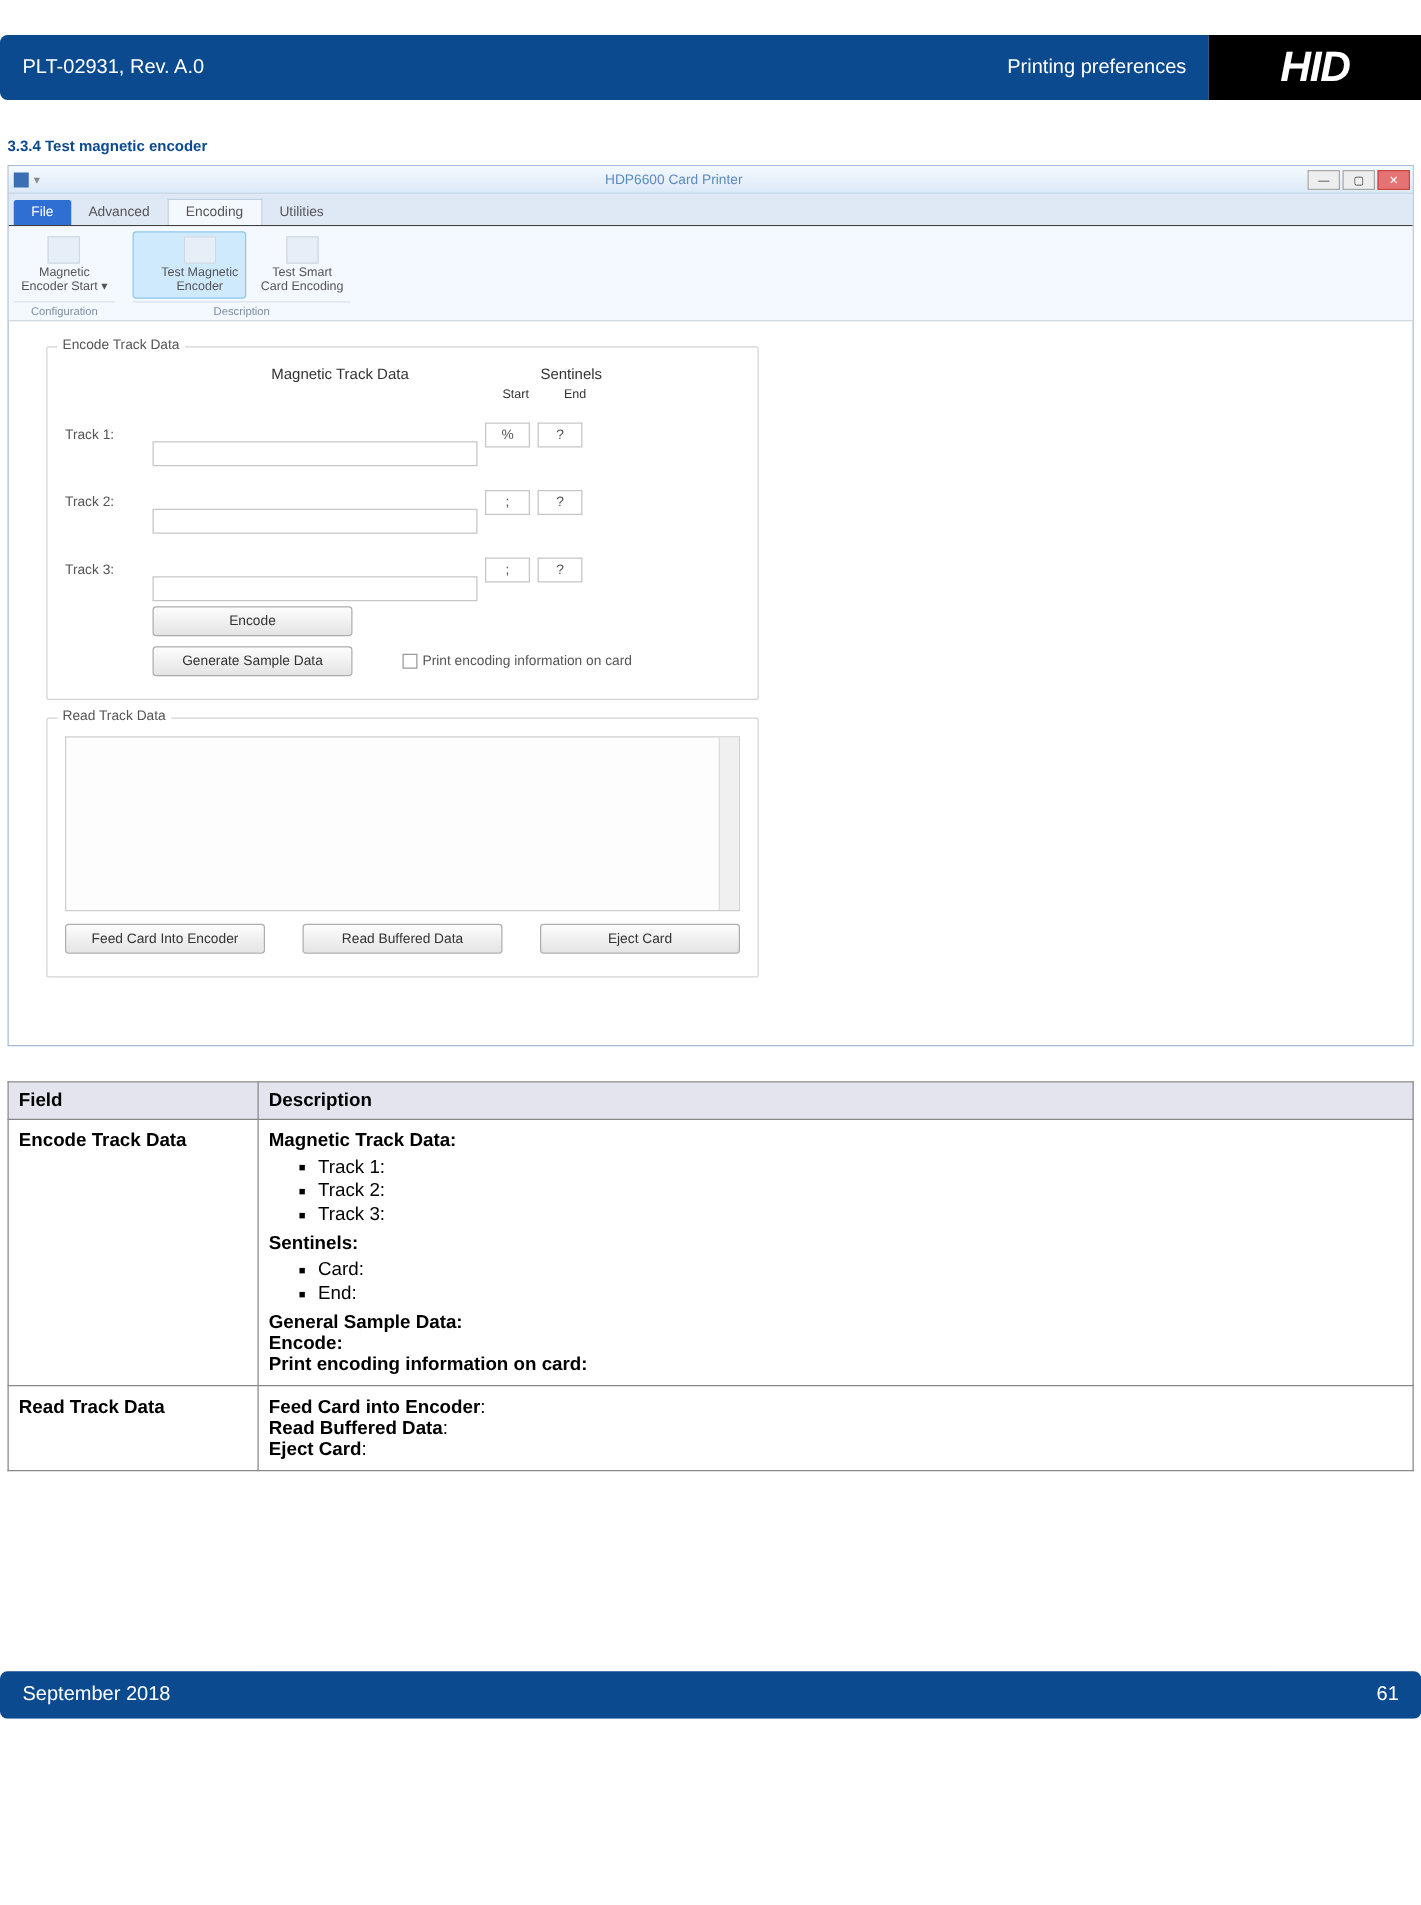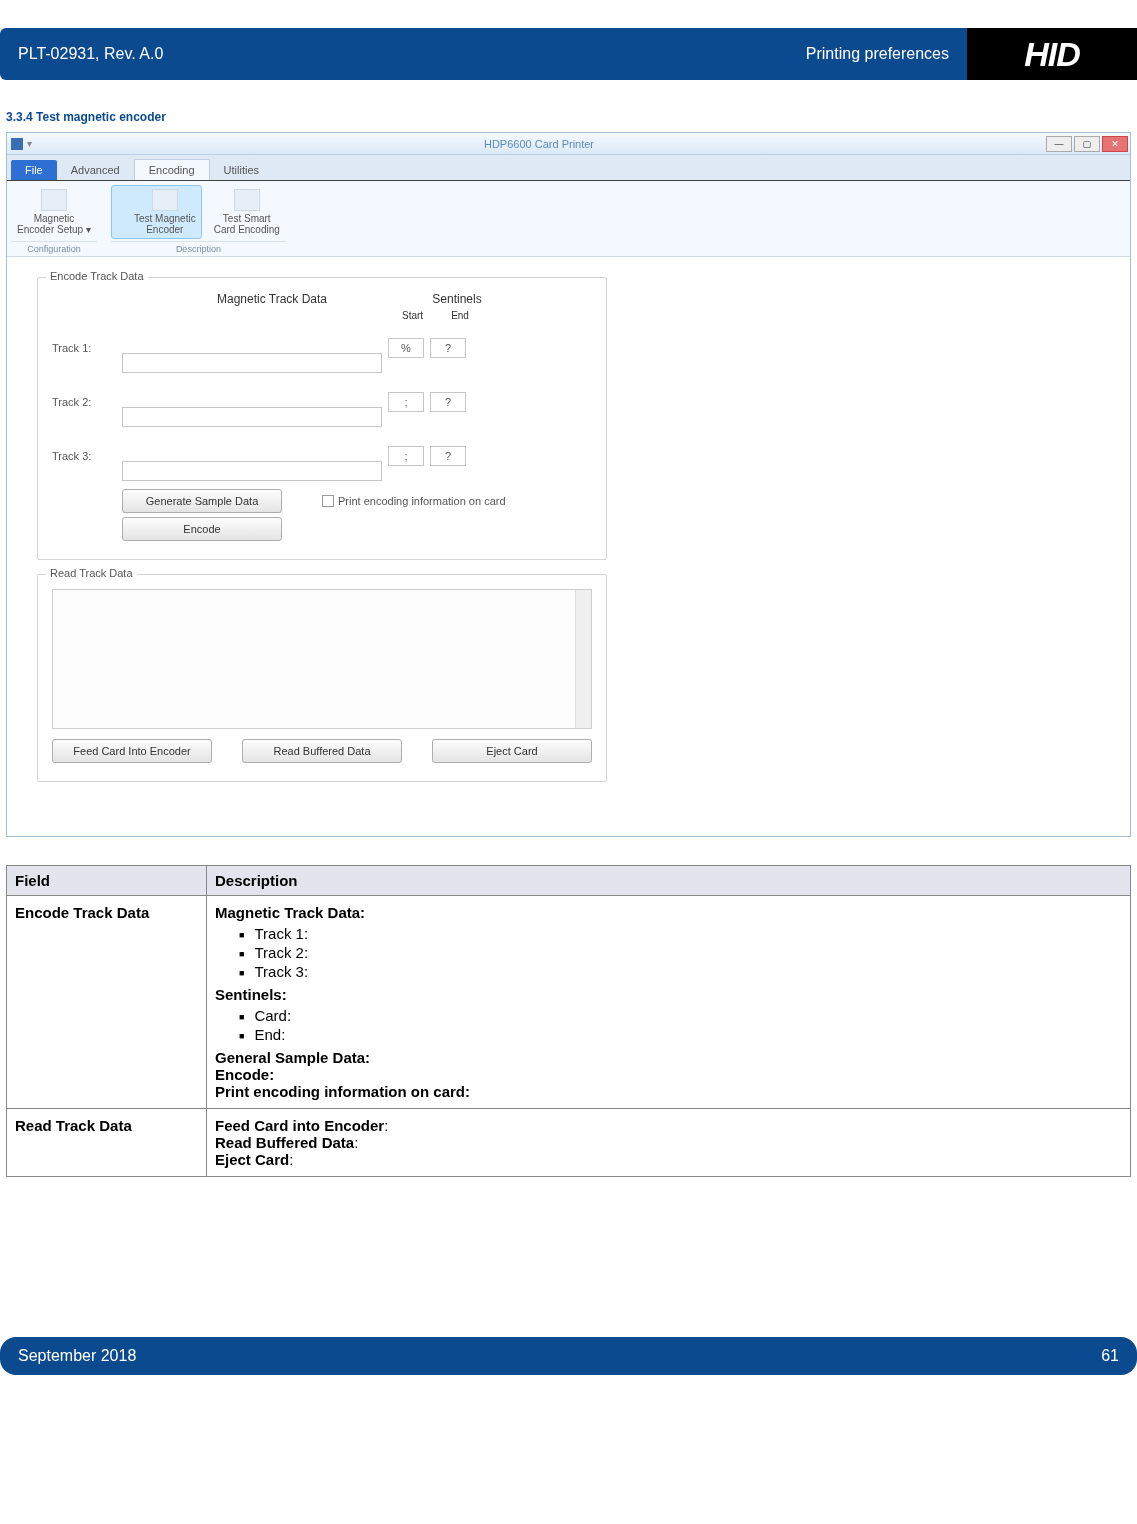--- a/index.html
+++ b/index.html
@@ -116,21 +116,21 @@
   table.desc{width:100%;border-collapse:collapse;font-size:15px;}
   table.desc th{background:#e3e4ee;text-align:left;font-weight:700;padding:6px 8px;border:1px solid #888;}
   table.desc td{border:1px solid #888;padding:8px 8px;vertical-align:top;}
   table.desc td.f{width:200px;font-weight:700;}
   table.desc ul{list-style:none;padding-left:24px;margin:4px 0 6px 0;}
   table.desc ul li::before{content:"■";font-size:9px;margin-right:10px;display:inline-block;vertical-align:middle;}
   table.desc ul li{margin:2px 0;}
   table.desc .sub{font-weight:700;}
   
   .page-footer{margin-top:160px;}
-  .footer-bar{background:#0b4a8f;border-radius:16px;color:#fff;display:flex;justify-content:space-between;align-items:center;padding:10px 18px;font-size:16px;}
+  .footer-bar{background:#0b4a8f;border-radius:6px;color:#fff;display:flex;justify-content:space-between;align-items:center;padding:10px 18px;font-size:16px;}
 </style>
 </head>
 <body>
 
 <div class="page-header">
   <div class="header-bar">
     <span>PLT-02931, Rev. A.0</span>
     <span>Printing preferences</span>
   </div>
   <div class="header-logo">
@@ -158,21 +158,21 @@
       <div class="tab">Advanced</div>
       <div class="tab active">Encoding</div>
       <div class="tab">Utilities</div>
     </div>
     <div class="ribbon">
       <div class="rgrp">
         <div class="rgrp-items">
           <div class="ritem">
             <div class="ic"></div>
             <span style="white-space:pre-line;">Magnetic
-Encoder Setup ▾</span>
+Encoder Start ▾</span>
           </div>
         </div>
         <div class="rgrp-label">Configuration</div>
       </div>
       <div class="rgrp">
         <div class="rgrp-items">
           <div class="ritem sel">
             <div class="ic"></div>
             <span style="white-space:pre-line;">Test Magnetic
 Encoder</span>
@@ -209,29 +209,29 @@
           <div class="tin main"></div>
           <div class="tin sm">;</div>
           <div class="tin sm">?</div>
         </div>
         <div class="trow">
           <div class="lbl">Track 3:</div>
           <div class="tin main"></div>
           <div class="tin sm">;</div>
           <div class="tin sm">?</div>
         </div>
+        <div class="brow" style="margin-top:4px;">
+          <div class="btn w">Encode</div>
+        </div>
         <div class="brow">
           <div class="btn w">Generate Sample Data</div>
           <div class="cbx">
             <div class="box"></div>
             <span>Print encoding information on card</span>
           </div>
-        </div>
-        <div class="brow" style="margin-top:4px;">
-          <div class="btn w">Encode</div>
         </div>
       </div>
 
       <div class="fieldset">
         <div class="legend">Read Track Data</div>
         <div class="rtd-box">
           <div class="sb"></div>
         </div>
         <div class="rtd-btns">
           <div class="btn">Feed Card Into Encoder</div>

